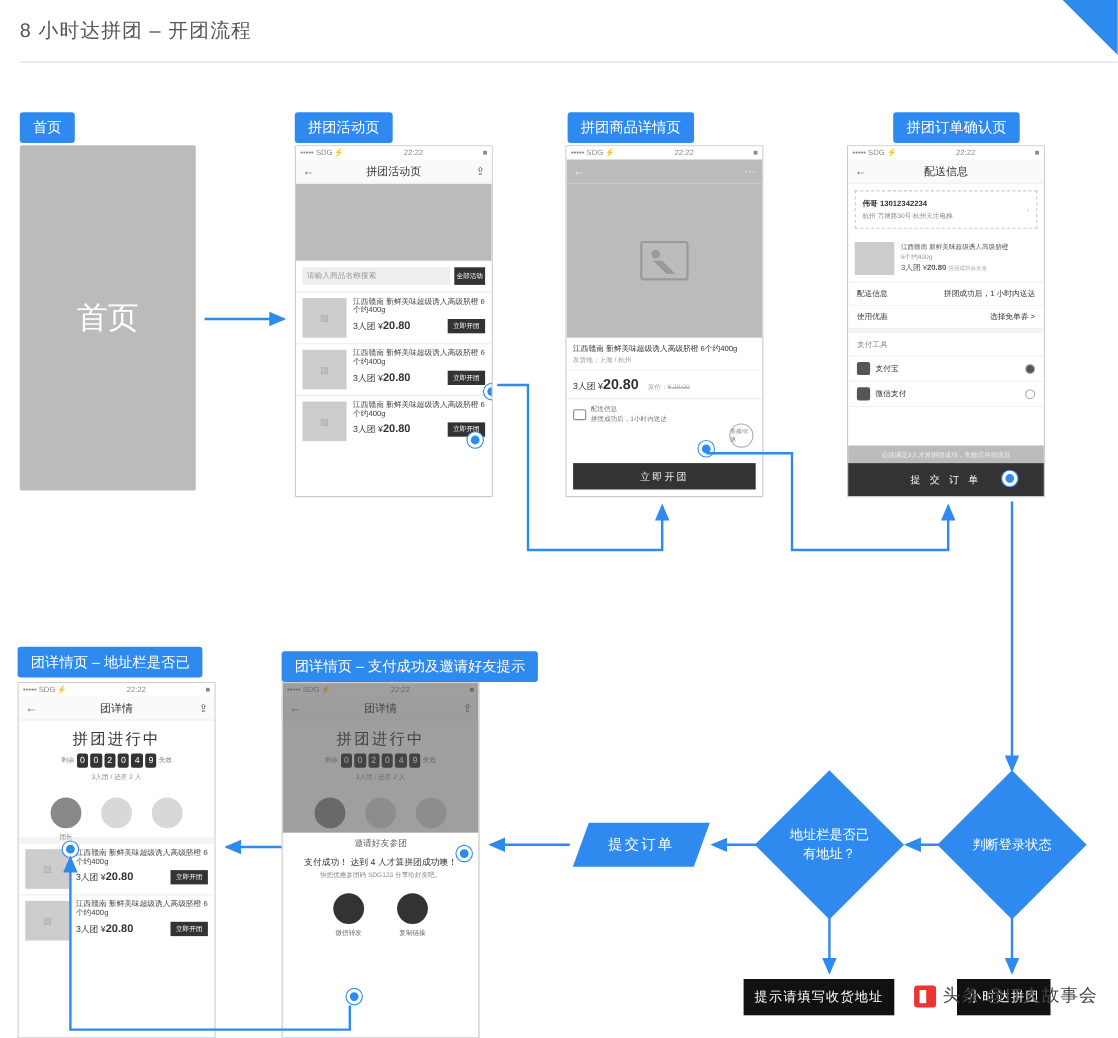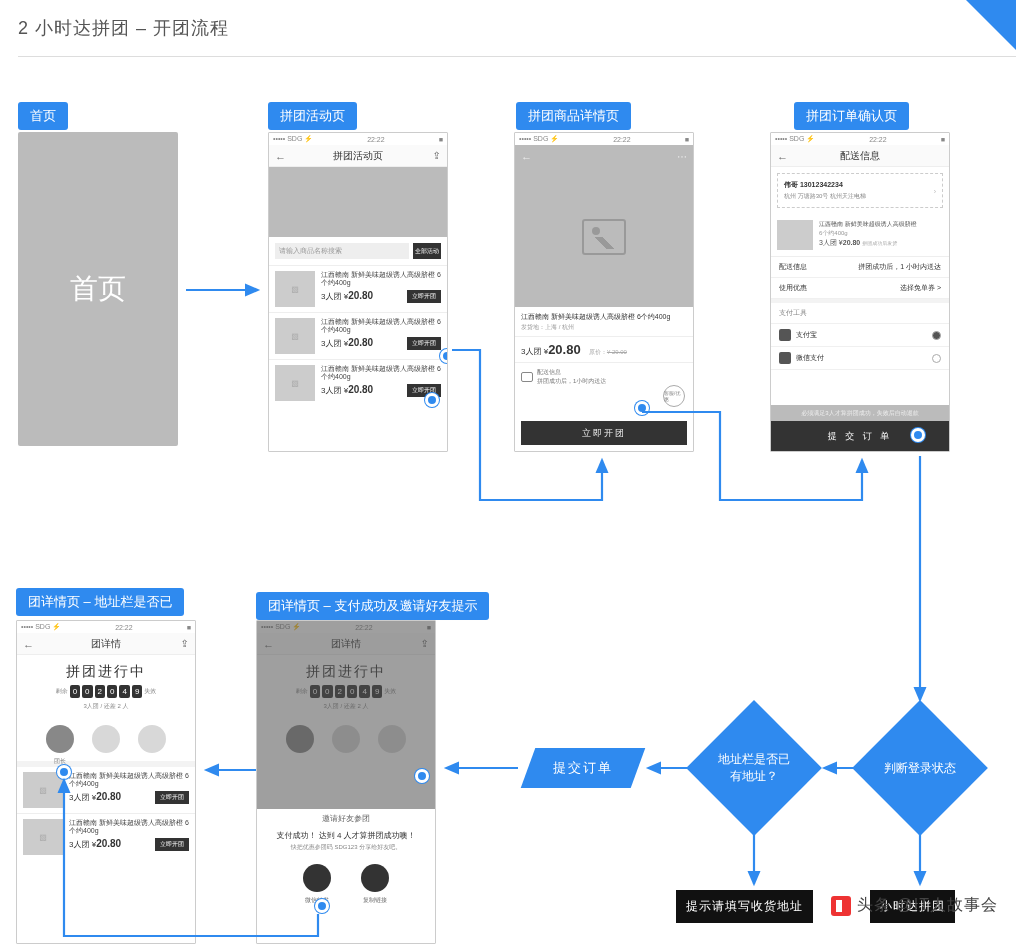--- a/index.html
+++ b/index.html
@@ -214,27 +214,27 @@
   
   svg.arrows { position:absolute; inset:0; width:1016px; height:944px; pointer-events:none; }
   .arr-line { stroke:#2f8aef; stroke-width:2.2; fill:none; }
   .arr-head { fill:#2f8aef; }
 </style>
 </head>
 <body>
 
 <div class="corner-tag"></div>
 
-<div class="title">2 小时达拼团 – 开团流程</div>
+<div class="title">8 小时达拼团 – 开团流程</div>
 <div class="hr"></div>
 
 <div class="tag" style="left:18px; top:102px;">首页</div>
 <div class="tag" style="left:268px; top:102px;">拼团活动页</div>
 <div class="tag" style="left:516px; top:102px;">拼团商品详情页</div>
-<div class="tag" style="left:794px; top:102px;">拼团订单确认页</div>
+<div class="tag" style="left:812px; top:102px;">拼团订单确认页</div>
 
 <div class="home-ph">
     <span>首页</span>
   </div>
 
 <div class="phone" style="left:268px; top:132px;">
   <div class="statbar">
     <span>••••• SDG ⚡</span>
     <span>22:22</span>
     <span>■</span>
@@ -446,21 +446,21 @@
     </div>
     <div class="cnt">3人团 / 还差 2 人</div>
   </div>
   <div class="avs">
       <div class="av on"></div>
       <div class="av"></div>
       <div class="av"></div>
     </div>
   <div class="dim-overlay"></div>
 
-  <div style="position:absolute; left:0; right:0; bottom:0; height:134px; background:#fff;">
+  <div style="position:absolute; left:0; right:0; bottom:0; height:186px; background:#fff;">
     <div class="inv-title">邀请好友参团</div>
     <div class="inv-msg">支付成功！ 达到 4 人才算拼团成功噢！</div>
     <div class="inv-sub">快把优惠参团码 SDG123 分享给好友吧。</div>
     <div class="circ-btns">
       <div class="circ">
           <span class="lb">微信转发</span>
         </div>
       <div class="circ">
           <span class="lb">复制链接</span>
         </div>

